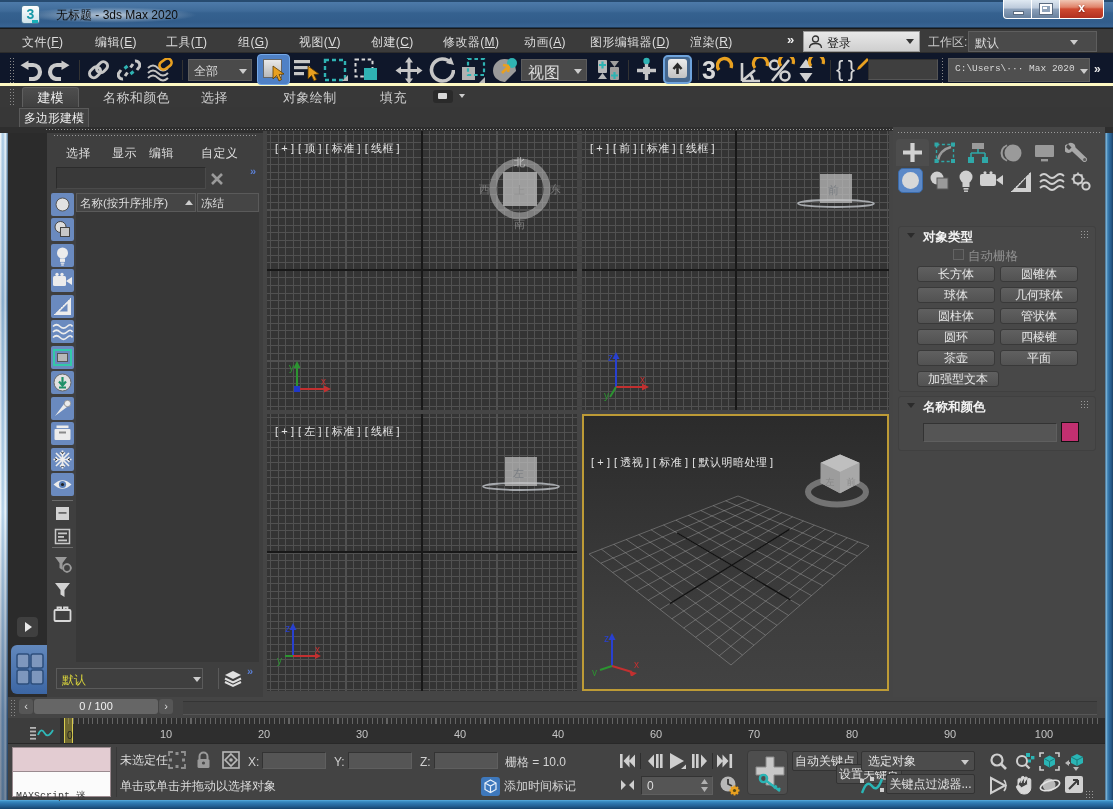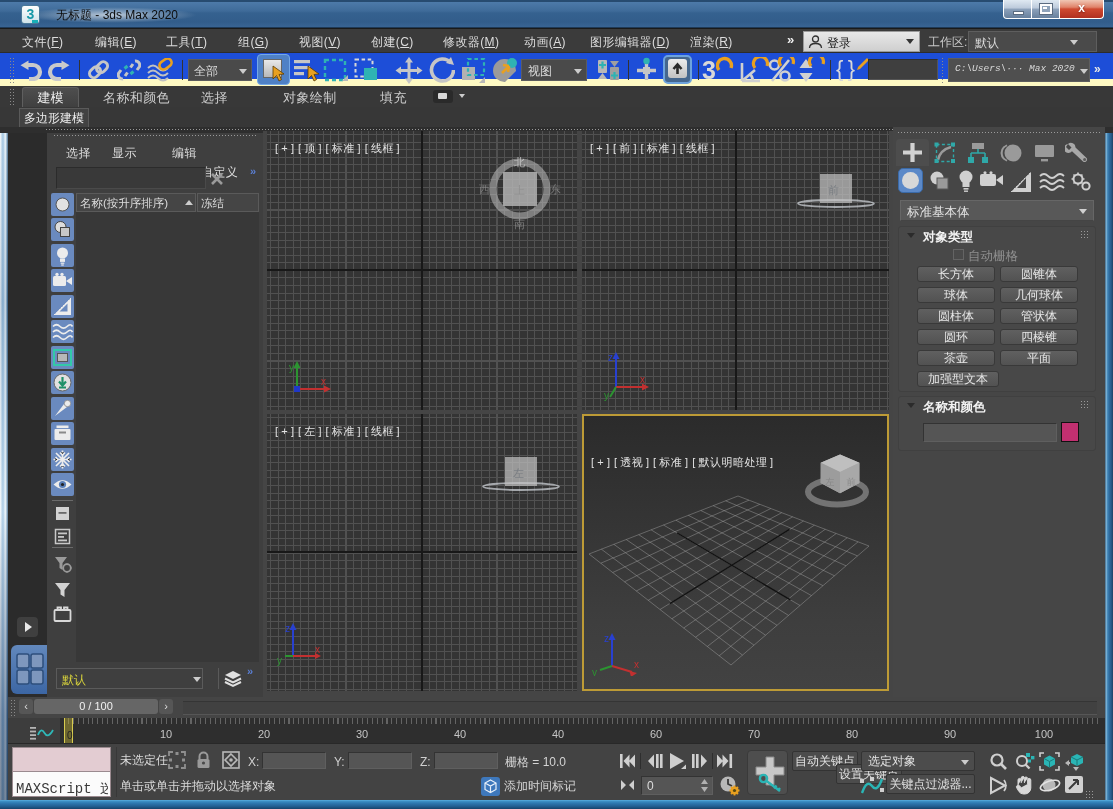--- a/index.html
+++ b/index.html
@@ -71,21 +71,21 @@
    <div class="ab" style="left:23px;top:3px;color:#1a1a1a;font-size:12px;">登录</div>
    <div class="ab" style="left:102px;top:7px;width:0;height:0;border-left:4px solid transparent;border-right:4px solid transparent;border-top:5px solid #333;"></div>
  </div>
  <div class="ab" style="left:928px;top:5px;color:#c8c8c8;font-size:12px;white-space:nowrap;">工作区:</div>
  <div class="ab" style="left:968px;top:2px;width:129px;height:21px;background:#4a4a4a;border:1px solid #5e5e5e;box-sizing:border-box;">
   <div class="ab" style="left:6px;top:3px;color:#dcdcdc;font-size:12px;">默认</div>
   <div class="ab" style="left:101px;top:8px;width:0;height:0;border-left:4px solid transparent;border-right:4px solid transparent;border-top:5px solid #ccc;"></div>
  </div>
 </div>
 
-<div class="ab" id="toolbar" style="left:0;top:52px;width:1113px;height:34px;background:#1d4ed8;border-top:1px solid #2c2c2c;border-bottom:7px solid #fef9c3;box-sizing:border-box;">
+<div class="ab" id="toolbar" style="left:0;top:52px;width:1113px;height:34px;background:#0f172a;border-top:1px solid #2c2c2c;border-bottom:3px solid #fef9c3;box-sizing:border-box;">
  <div class="vdotgrip ab" style="left:9px;top:4px;width:5px;height:26px;"></div>
  <div id="tb-icons">
   <svg class="ab" style="left:20px;top:7px;" width="23" height="21" viewBox="0 0 23 21">
         <path d="M7 5 H13 A7 7 0 0 1 13 19 H9" fill="none" stroke="#cacaca" stroke-width="4.2"></path>
         <path d="M8.5 0.5 V10 L0.5 5.2 Z" fill="#cacaca"></path>
       </svg>
   <svg class="ab" style="left:47px;top:7px;" width="23" height="21" viewBox="0 0 23 21">
         <path d="M16 5 H10 A7 7 0 0 0 10 19 H14" fill="none" stroke="#cacaca" stroke-width="4.2"></path>
         <path d="M14.5 0.5 V10 L22.5 5.2 Z" fill="#cacaca"></path>
       </svg>
@@ -153,21 +153,21 @@
         <rect x="3" y="10" width="13" height="13" fill="#b2b2b2"></rect>
         <rect x="9" y="2" width="16" height="16" fill="none" stroke="#2fb3b3" stroke-width="2.2" stroke-dasharray="3.6 2.8"></rect>
         <path d="M20 26 L26 26 L26 20 Z" fill="#b8b8b8"></path>
       </svg>
   <svg class="ab" style="left:492px;top:4px;" width="27" height="26" viewBox="0 0 27 26">
         <path d="M13 25 A 11.5 11.5 0 1 1 24 14" fill="#9a9a9a"></path>
         <circle cx="20" cy="6" r="5" fill="#2fb3b3"></circle>
         <path d="M10 16 L17 9 M17 9 l-6 -1 m6 1 l-1 6" stroke="#e8a020" stroke-width="2.6" fill="none"></path>
       </svg>
   <div class="ab" style="left:521px;top:6px;width:66px;height:22px;background:#4a4a4a;border:1px solid #5c5c5c;box-sizing:border-box;">
-    <div class="ab" style="left:6px;top:3px;color:#dcdcdc;font-size:12px;">视图</div>
+    <div class="ab" style="left:6px;top:3px;color:#dcdcdc;font-size:16px;">视图</div>
     <div class="ab" style="left:52px;top:9px;width:0;height:0;border-left:4px solid transparent;border-right:4px solid transparent;border-top:5px solid #ccc;"></div>
   </div>
   <svg class="ab" style="left:594px;top:4px;" width="29" height="27" viewBox="0 0 29 27">
         <rect x="4" y="3" width="9" height="13" rx="1" fill="#b8b8b8"></rect>
         <path d="M8.5 16 l-4.5 6 h9 Z" fill="#b8b8b8"></path>
         <rect x="16" y="10" width="9" height="13" rx="1" fill="#9f9f9f"></rect>
         <path d="M20.5 10 l-4.5 -6 h9 Z" fill="#9f9f9f"></path>
         <path d="M8.5 4.5 v7 M5 8 h7" stroke="#2fb3b3" stroke-width="2.2"></path>
         <path d="M20.5 15 v7 M17 18.5 h7" stroke="#2fb3b3" stroke-width="2.2"></path>
       </svg>
@@ -206,21 +206,21 @@
         <path d="M14 9 A 7 7 0 1 1 26 7" fill="none" stroke="#e8a020" stroke-width="3.2"></path>
       </svg>
   <div class="sep ab" style="left:830px;top:7px;height:20px;"></div>
   <div class="ab" style="left:836px;top:3px;color:#d8d8d8;font-size:22px;">{ }</div>
   <svg class="ab" style="left:855px;top:3px;" width="16" height="16" viewBox="0 0 16 16">
         <path d="M2 14 L5 13 L14 4 L12 2 L3 11 Z" fill="#e8a020"></path>
       </svg>
   <div class="ab" style="left:868px;top:6px;width:70px;height:21px;background:#3f3f3f;border:1px solid #2f2f2f;border-bottom-color:#555;border-right-color:#555;box-sizing:border-box;"></div>
   <div class="vdotgrip ab" style="left:941px;top:4px;width:4px;height:27px;"></div>
   <div class="ab" style="left:948px;top:5px;width:142px;height:24px;background:#4f4f4f;border:1px solid #5e5e5e;box-sizing:border-box;">
-    <div class="ab" style="left:6px;top:4px;width:122px;overflow:hidden;color:#d8d8d8;font-size:9.5px;font-family:'Liberation Mono',monospace;white-space:nowrap;font-style:italic;">C:\Users\··· Max 2020</div>
+    <div class="ab" style="left:6px;top:4px;width:122px;overflow:hidden;color:#d8d8d8;font-size:9.5px;font-family:'Liberation Mono',monospace;white-space:nowrap;">C:\Users\··· Max 2020</div>
     <div class="ab" style="left:131px;top:10px;width:0;height:0;border-left:4px solid transparent;border-right:4px solid transparent;border-top:5px solid #ccc;"></div>
   </div>
   <div class="ab" style="left:1094px;top:9px;color:#e8e8e8;font-size:12px;font-weight:bold;">»</div>
  </div>
 </div>
 
 <div class="ab" id="ribbonrow" style="left:0;top:86px;width:1113px;height:21px;background:#383838;">
  <div class="vdotgrip ab" style="left:9px;top:2px;width:5px;height:36px;"></div>
  <div class="ab" style="left:22px;top:1px;width:57px;height:20px;background:linear-gradient(#4e4e4e,#404040);border:1px solid #5f5f5f;border-bottom:none;border-radius:3px 3px 0 0;box-sizing:border-box;text-align:center;color:#f2f2f2;font-size:13px;line-height:19px;">建模</div>
  <div class="ab txt" style="left:103px;top:3px;font-size:13px;color:#cdcdcd;">名称和颜色</div>
@@ -249,22 +249,22 @@
     <rect x="1" y="17" width="12" height="14" rx="2" fill="#7e97bd" stroke="#2e4f7c" stroke-width="1.5"></rect>
     <rect x="15" y="17" width="12" height="14" rx="2" fill="#7e97bd" stroke="#2e4f7c" stroke-width="1.5"></rect>
   </svg>
  </div>
 </div>
 
 <div class="ab" id="explorer" style="left:47px;top:133px;width:216px;height:564px;background:#3f3f3f;">
  <div class="dotgrip ab" style="left:6px;top:1px;width:205px;height:4px;"></div>
  <div class="txt ab" style="left:19px;top:12px;">选择</div>
  <div class="txt ab" style="left:65px;top:12px;">显示</div>
- <div class="txt ab" style="left:125px;top:12px;">编辑</div>
- <div class="txt ab" style="left:154px;top:12px;margin-top:19px;">自定义</div>
+ <div class="txt ab" style="left:102px;top:12px;">编辑</div>
+ <div class="txt ab" style="left:154px;top:12px;">自定义</div>
  <div class="ab" style="left:9px;top:34px;width:150px;height:22px;background:#393939;border:1px solid #2b2b2b;border-bottom-color:#4a4a4a;border-right-color:#4a4a4a;box-sizing:border-box;"></div>
  <div class="ab" style="left:163px;top:39px;width:14px;height:14px;">
   <svg width="14" height="14">
         <path d="M2 2 L12 12 M12 2 L2 12" stroke="#9a9a9a" stroke-width="2.6"></path>
       </svg>
  </div>
  <div class="ab" style="left:203px;top:32px;color:#5a7fd4;font-size:11px;font-weight:bold;">»</div>
 
  <div class="ab" style="left:29px;top:60px;width:120px;height:19px;background:#454545;border:1px solid #5a5a5a;box-sizing:border-box;">
    <div class="ab" style="left:3px;top:2px;color:#dcdcdc;font-size:11.5px;white-space:nowrap;">名称(按升序排序)</div>
@@ -567,24 +567,20 @@
      <g fill="none" stroke="#d0d0d0" stroke-width="2">
             <circle cx="9" cy="9" r="4.5"></circle>
             <circle cx="17" cy="16" r="3.6"></circle>
           </g>
      <g stroke="#d0d0d0" stroke-width="1.6">
             <path d="M9 2.5 V5 M9 13 V15.5 M2.5 9 H5 M13 9 H15.5 M4.5 4.5 L6.2 6.2 M11.8 11.8 L13.4 13.4 M4.5 13.5 L6.2 11.8 M11.8 6.2 L13.4 4.5"></path>
           </g>
     </svg>
   </div>
  </div>
- <div class="ab" style="left:7px;top:73px;width:194px;height:21px;background:#585858;border:1px solid #666;border-bottom-color:#444;box-sizing:border-box;">
-   <div class="ab" style="left:6px;top:3px;color:#e4e4e4;font-size:12.5px;">标准基本体</div>
-   <div class="ab" style="left:178px;top:8px;width:0;height:0;border-left:4.5px solid transparent;border-right:4.5px solid transparent;border-top:5.5px solid #d0d0d0;"></div>
- </div>
 
  <div class="rollout ab" style="left:5px;top:99px;width:198px;height:166px;">
    <div class="ab" style="left:8px;top:6px;width:0;height:0;border-left:4.5px solid transparent;border-right:4.5px solid transparent;border-top:5.5px solid #2b2b2b;"></div>
    <div class="ab" style="left:24px;top:2px;color:#f2f2f2;font-size:12.5px;font-weight:bold;">对象类型</div>
    <div class="dotgrip ab" style="left:181px;top:3px;width:9px;height:9px;"></div>
    <div class="ab" style="left:54px;top:22px;width:11px;height:11px;background:#4a4a4a;border:1px solid #646464;box-sizing:border-box;"></div>
    <div class="ab" style="left:69px;top:21px;color:#8f8f8f;font-size:12.5px;">自动栅格</div>
    <div id="objbtns">
     <div class="btn3d ab" style="left:18px;top:39px;width:78px;height:16px;line-height:15px;">长方体</div>
     <div class="btn3d ab" style="left:101px;top:39px;width:78px;height:16px;line-height:15px;">圆锥体</div>
@@ -640,21 +636,21 @@
  </svg>
  <div class="ab" style="left:56px;top:0;width:9px;height:25px;background:rgba(190,175,50,0.45);border-left:1px solid #d8cc50;border-right:1px solid #d8cc50;box-sizing:border-box;">
   <div class="ab" style="left:2px;top:12px;color:#222;font-size:10px;">0</div>
  </div>
 </div>
 
 <div class="ab" id="statusbar" style="left:8px;top:744px;width:1097px;height:56px;background:#434343;">
 
  <div class="ab" style="left:4px;top:3px;width:99px;height:25px;background:#e3ccd2;border:1px solid #9a8a8f;box-sizing:border-box;"></div>
  <div class="ab" style="left:4px;top:28px;width:99px;height:25px;background:#fbfbfb;border:1px solid #9a8a8f;border-top:none;box-sizing:border-box;">
-   <div class="ab" style="left:3px;top:8px;color:#3a3a3a;font-size:14px;font-family:'Liberation Mono',monospace;white-space:nowrap;overflow:hidden;width:92px;">MAXScript 迷</div>
+   <div class="ab" style="left:3px;top:17px;color:#3a3a3a;font-size:10px;font-family:'Liberation Mono',monospace;white-space:nowrap;overflow:hidden;width:92px;">MAXScript 迷</div>
  </div>
  <div class="ab" style="left:108px;top:3px;width:1px;height:50px;background:#383838;"></div>
  <div class="ab" style="left:112px;top:8px;width:50px;height:16px;overflow:hidden;color:#dadada;font-size:12px;">未选定任何对象</div>
  <div id="statusicons">
   <svg class="ab" style="left:160px;top:7px;" width="18" height="18" viewBox="0 0 18 18">
         <g fill="none" stroke="#8f8f8f" stroke-width="1.8">
           <path d="M1 5 V1 H5 M13 1 H17 V5 M17 13 V17 H13 M5 17 H1 V13"></path>
         </g>
         <g fill="#8f8f8f">
           <rect x="7.5" y="1" width="3" height="3"></rect>

